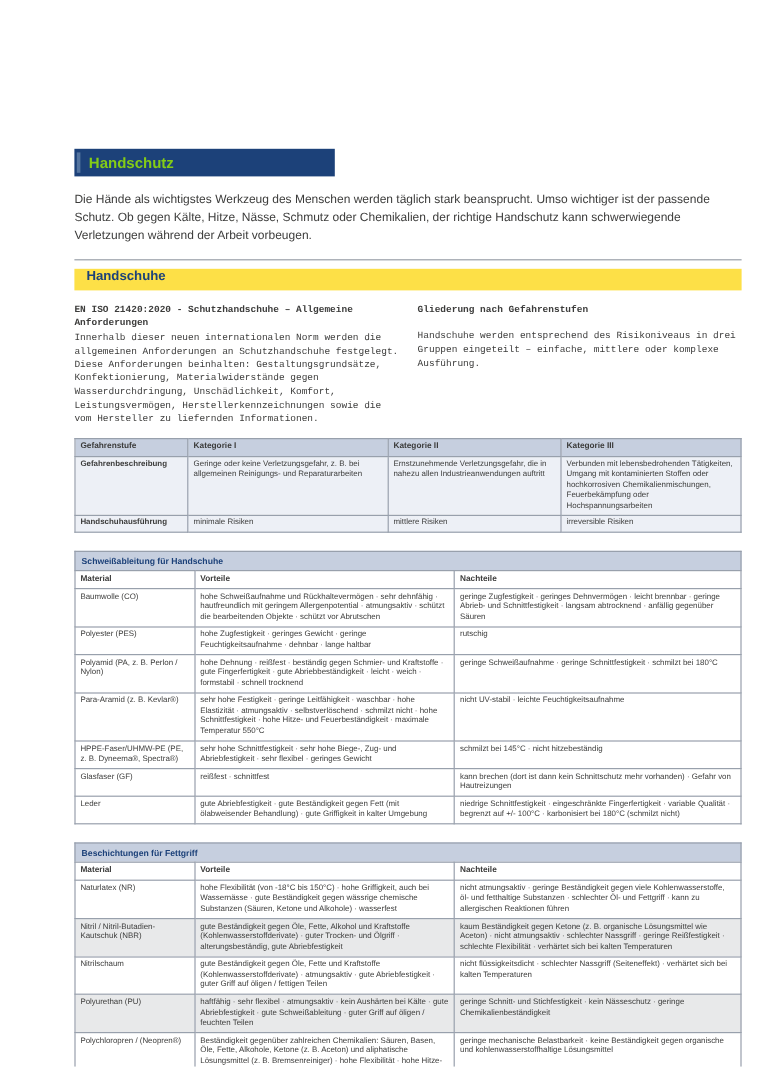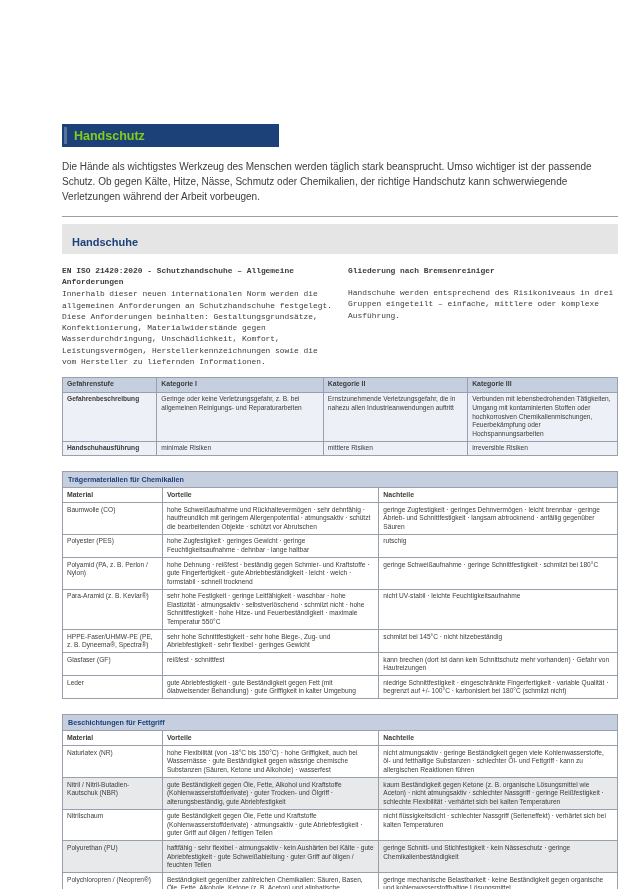--- a/index.html
+++ b/index.html
@@ -23,23 +23,23 @@
   .title-bar .accent {
     position:absolute; left:2px; top:3px; bottom:3px; width:3px;
     background:#54749f;
   }
 
   .intro { margin-top:12px; font-size:10px; line-height:1.5; }
 
   .rule { border:none; border-top:1px solid #9aa0a8; margin:12px 0 7px 0; }
 
   .section-bar {
-    background:#e5e5e5; color:#1c4179;
+    background:#fde047; color:#1c4179;
     font-weight:bold; font-size:11px;
-    padding:12px 0 6px 10px; height:12px; line-height:12px;
+    padding:0 0 6px 10px; height:12px; line-height:12px;
   }
 
   
   .cols { display:flex; gap:16px; margin-top:11px; }
   .col { flex:1; font-size:7.9px; line-height:1.42;font-family:Liberation Mono, monospace; }
   .col-heading { font-weight:bold; margin-bottom:1px; }
   .col .spacer { height:10px; }
 
   
   table { border-collapse:collapse; width:100%; table-layout:fixed; }
@@ -87,21 +87,21 @@
     <div class="section-bar">
       <span>Handschuhe</span>
     </div>
 
     <div class="cols">
       <div class="col">
         <div class="col-heading">EN ISO 21420:2020 - Schutzhandschuhe – Allgemeine Anforderungen</div>
         <div>Innerhalb dieser neuen internationalen Norm werden die allgemeinen Anforderungen an Schutzhandschuhe festgelegt. Diese Anforderungen beinhalten: Gestaltungsgrundsätze, Konfektionierung, Materialwiderstände gegen Wasserdurchdringung, Unschädlichkeit, Komfort, Leistungsvermögen, Herstellerkennzeichnungen sowie die vom Hersteller zu liefernden Informationen.</div>
       </div>
       <div class="col">
-        <div class="col-heading">Gliederung nach Bremsenreiniger</div>
+        <div class="col-heading">Gliederung nach Gefahrenstufen</div>
         <div class="spacer"></div>
         <div>Handschuhe werden entsprechend des Risikoniveaus in drei Gruppen eingeteilt – einfache, mittlere oder komplexe Ausführung.</div>
       </div>
     </div>
 
     <table class="hazard">
       <colgroup>
         <col style="width:17%">
           <col style="width:30%">
           <col style="width:26%">
@@ -125,21 +125,21 @@
           <tr>
             <td>Handschuhausführung</td>
             <td>minimale Risiken</td>
             <td>mittlere Risiken</td>
             <td>irreversible Risiken</td>
           </tr>
         </tbody>
     </table>
 
     <div class="tbl-wrap">
-      <div class="tbl-title">Trägermaterialien für Chemikalien</div>
+      <div class="tbl-title">Schweißableitung für Handschuhe</div>
       <table class="tbl">
         <colgroup>
           <col style="width:18%">
             <col style="width:39%">
             <col style="width:43%">
         </colgroup>
         <thead>
           <tr>
             <th>Material</th>
             <th>Vorteile</th>

